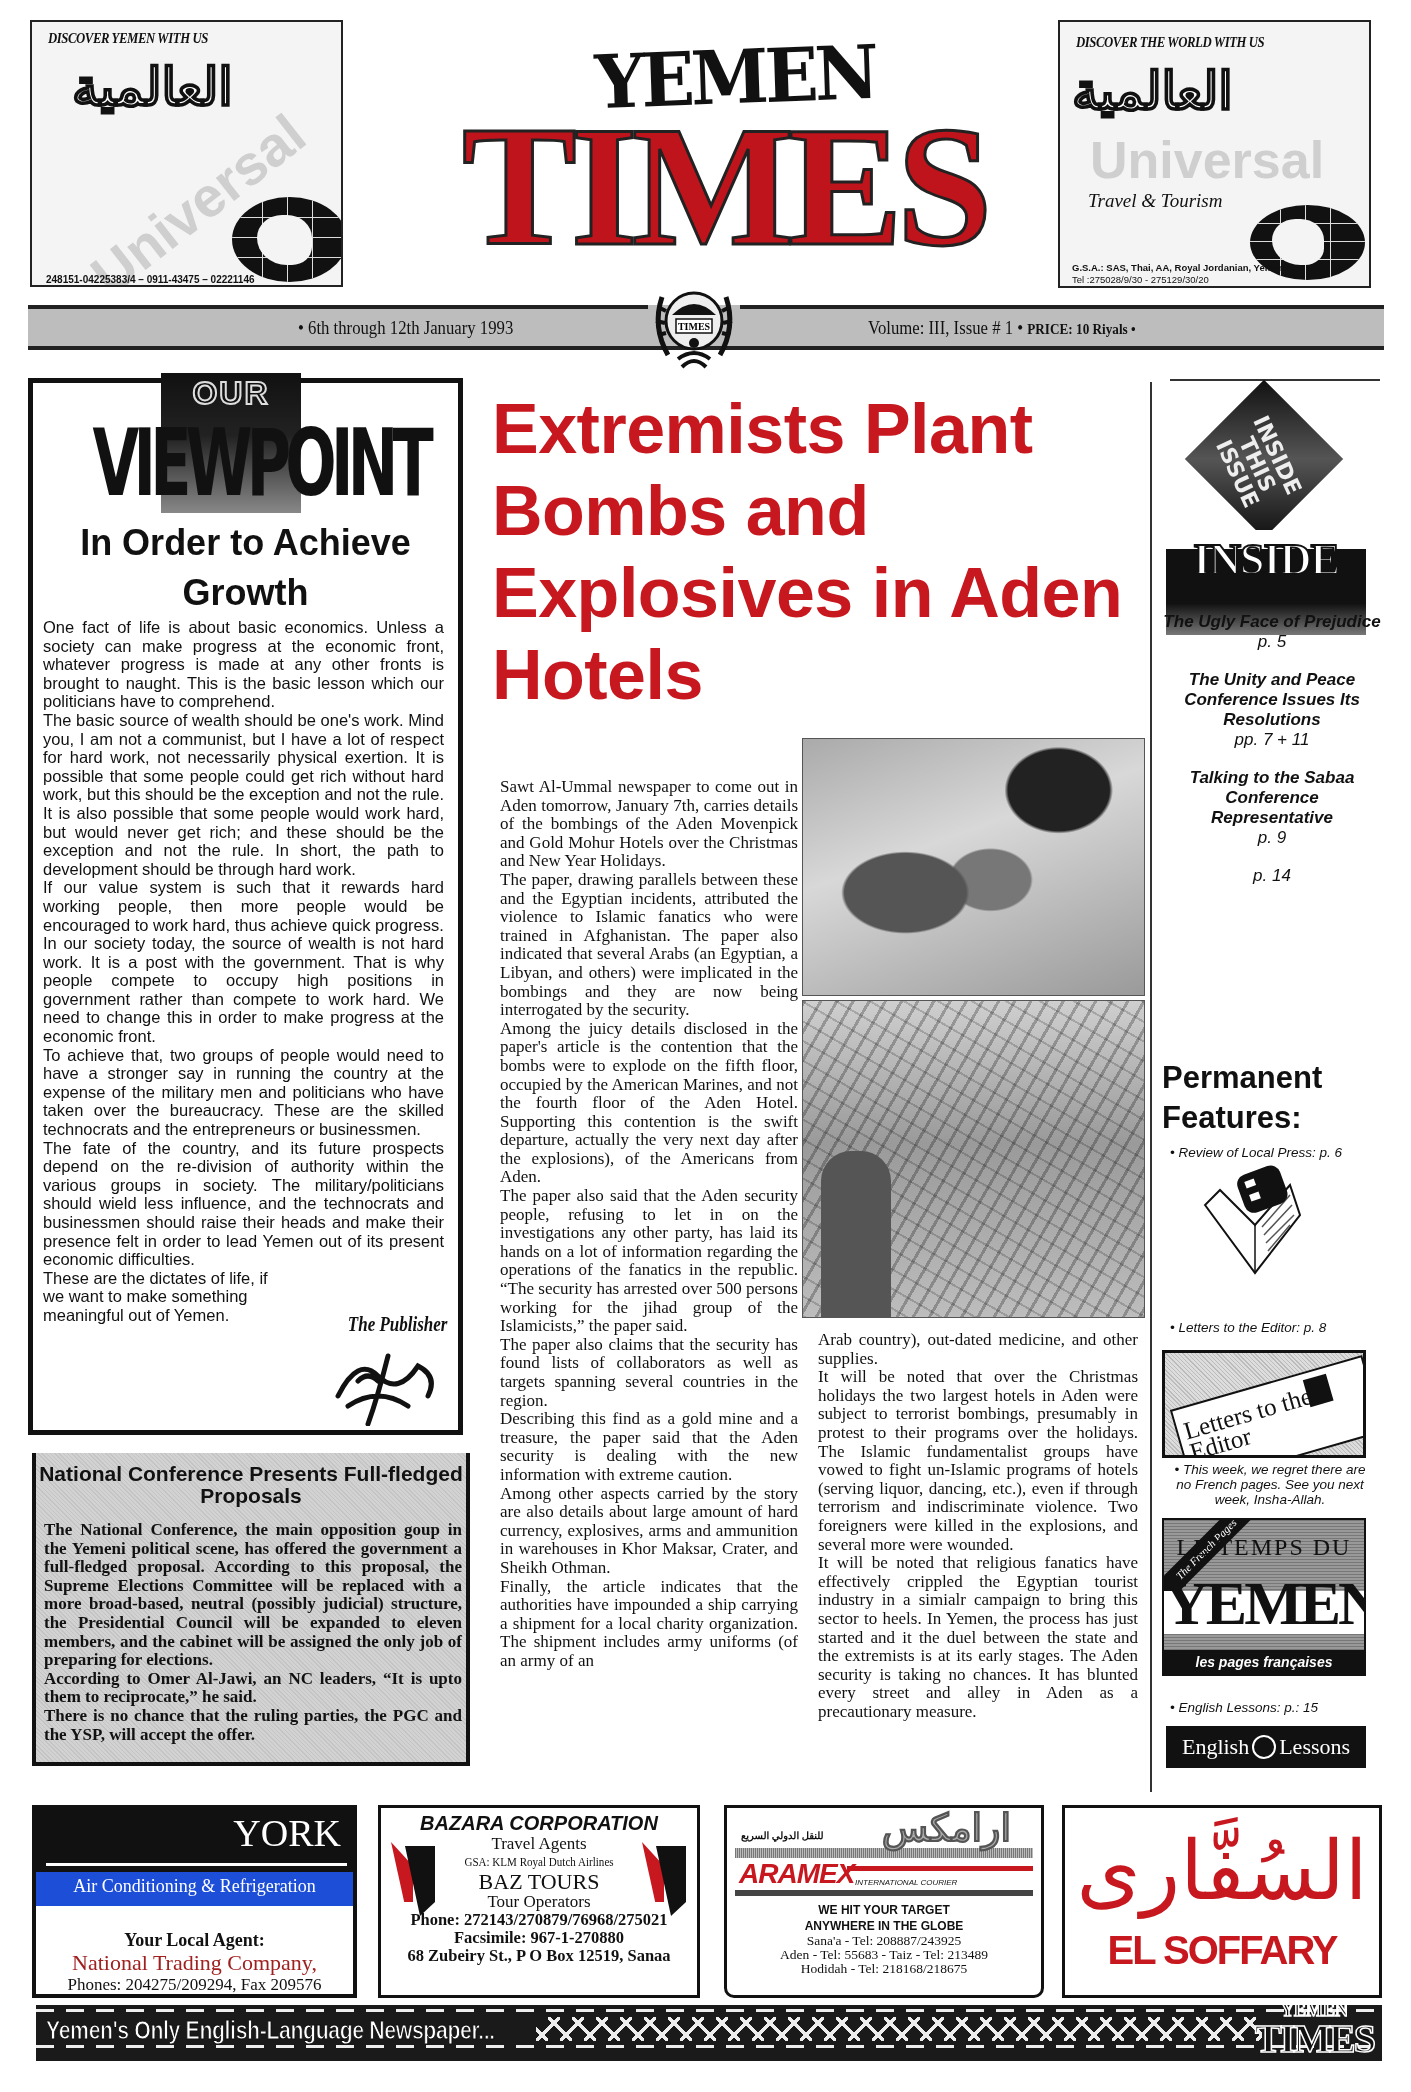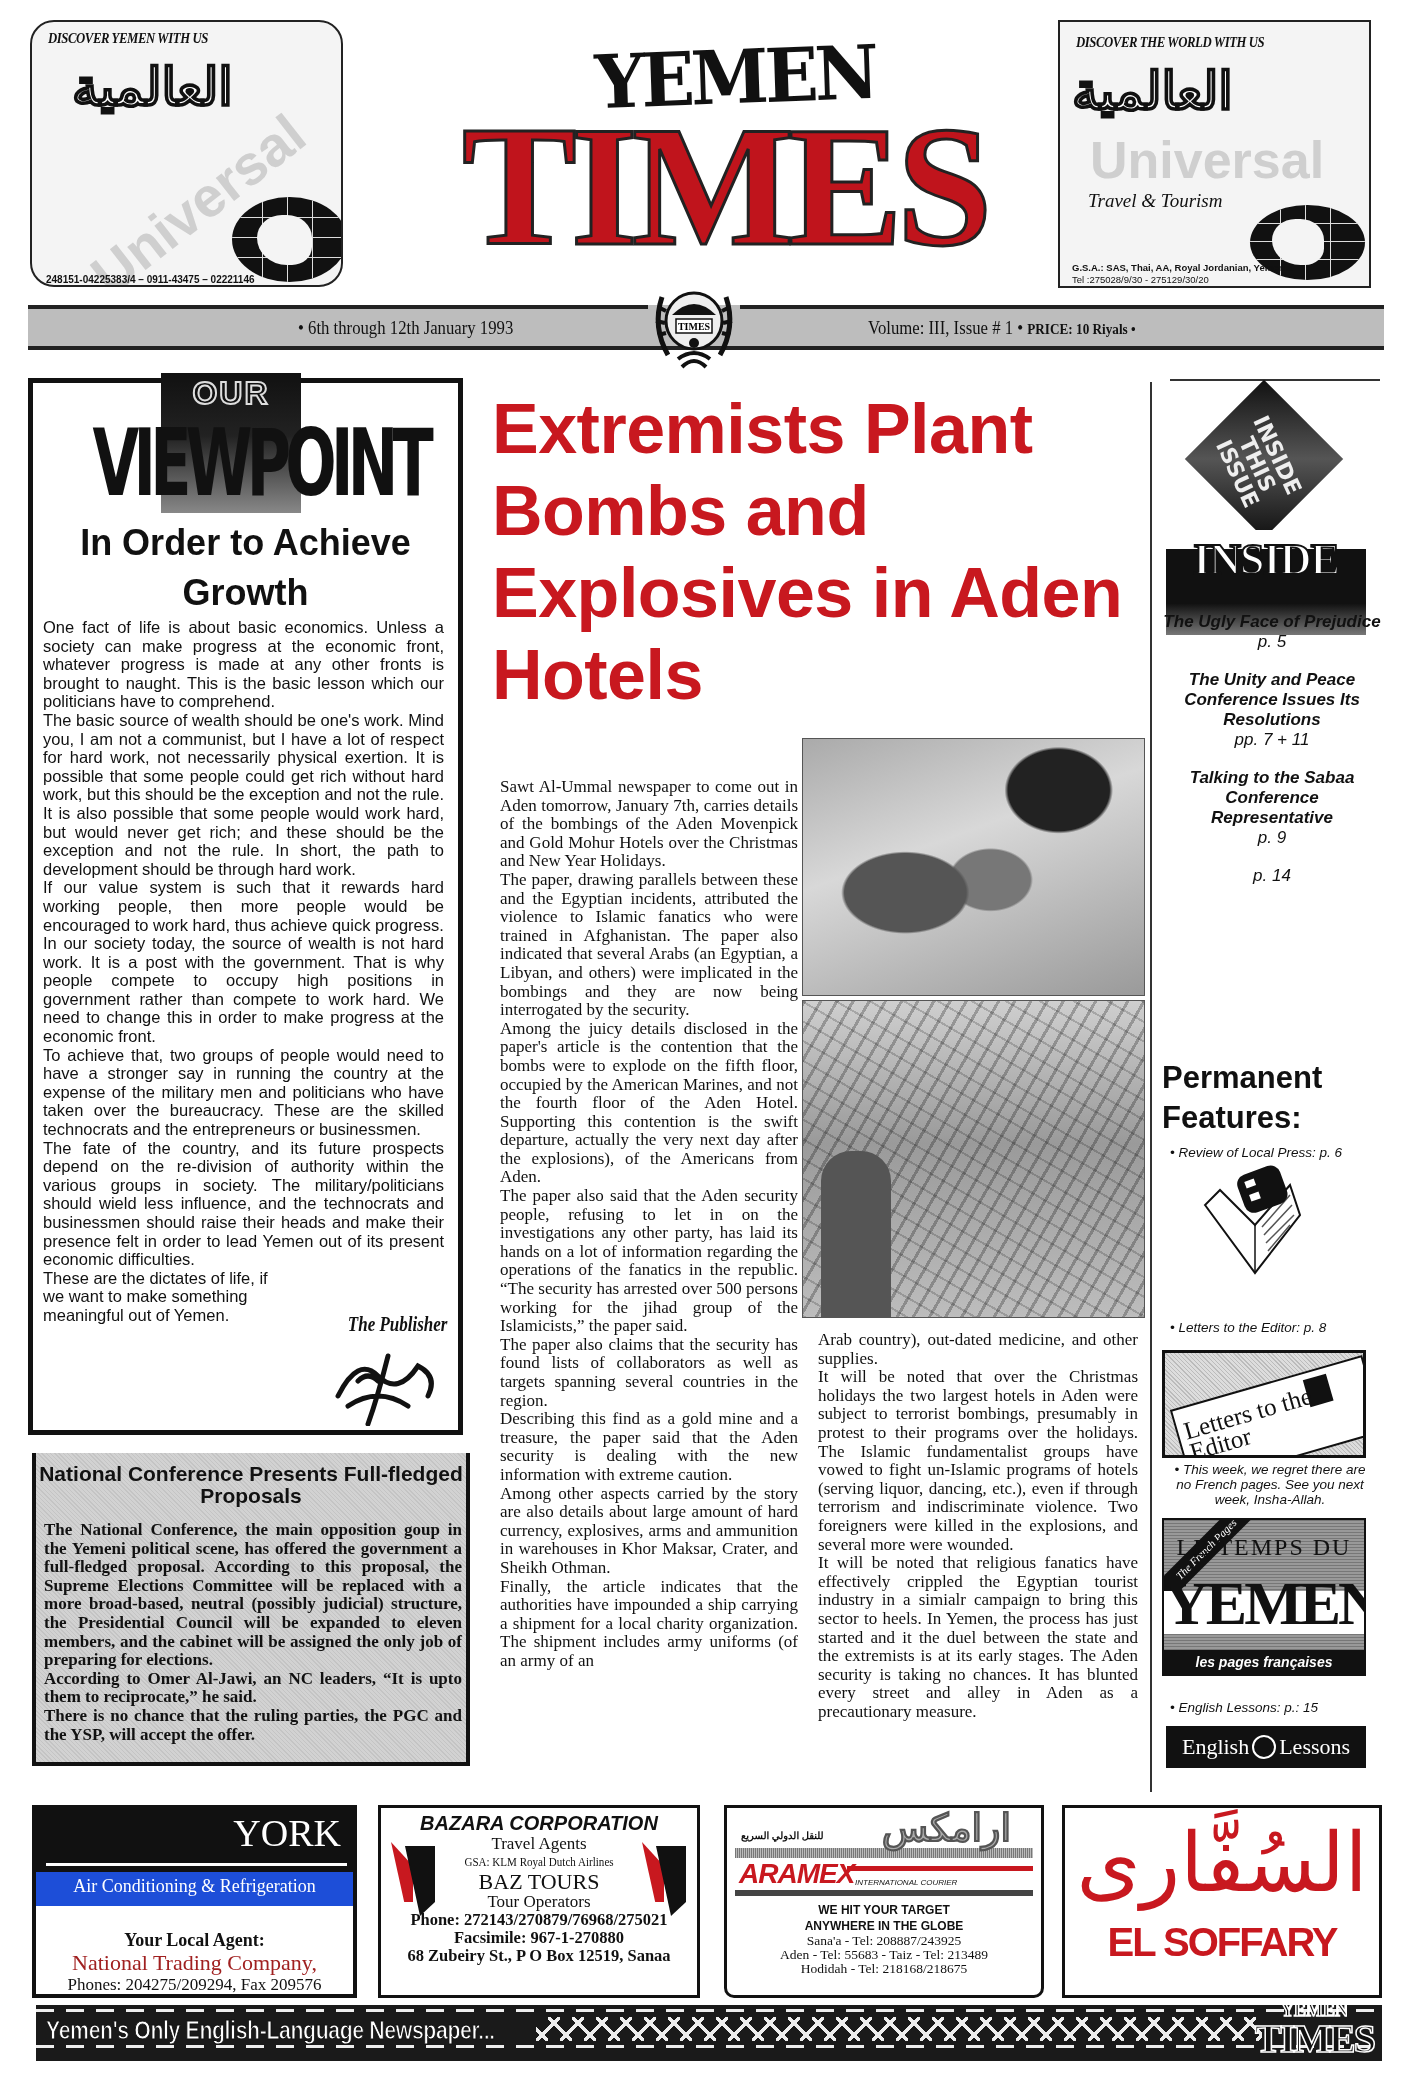--- a/index.html
+++ b/index.html
@@ -109,38 +109,38 @@
   .aramex .hatch { height: 10px; margin: 0 8px; background: repeating-linear-gradient(90deg, #777 0 1px, #bbb 1px 2px); }
   .aramex .logo { position: relative; height: 32px; text-align: left; padding-left: 12px; }
   .aramex .logo .nm { font-family: "Liberation Sans", sans-serif; font-style: italic; font-weight: bold; font-size: 28px; color: #c8181f; letter-spacing: -1px; }
   .aramex .logo .line { position: absolute; left: 120px; right: 8px; top: 8px; height: 5px; background: #c8181f; }
   .aramex .logo .ic { position: absolute; left: 128px; top: 20px; font-family: "Liberation Sans", sans-serif; font-style: italic; font-size: 8px; }
   .aramex .bar { height: 6px; margin: 0 8px; background: #444; }
   .aramex .hit { font-family: "Liberation Sans", sans-serif; font-weight: bold; font-size: 12px; line-height: 16px; margin-top: 6px; }
   .aramex .tel { font-family: "Liberation Serif", serif; font-size: 13.5px; line-height: 14px; }
 
   .soffary { left: 1062px; width: 320px; border: 3px solid #111; }
-  .soffary .ar { font-family: "DejaVu Serif", serif; font-size: 82px; color: #c8181f; line-height: 110px; }
+  .soffary .ar { font-family: "DejaVu Serif", serif; font-size: 82px; color: #c8181f; line-height: 110px; margin-top: 8px; }
   .soffary .en { font-family: "Liberation Sans", sans-serif; font-weight: bold; font-size: 40px; color: #c8181f; letter-spacing: -2px; line-height: 48px; }
 
   
   .footer { position: absolute; left: 36px; top: 2005px; width: 1346px; height: 56px; background: #1a1a1a; overflow: hidden; }
   .footer .dash { position: absolute; left: 0; right: 0; height: 3px; background: repeating-linear-gradient(90deg, #eee 0 18px, transparent 18px 30px); }
   .footer .zig { position: absolute; left: 500px; right: 120px; top: 12px; height: 24px; background:
       linear-gradient(135deg, transparent 45%, #eee 45% 55%, transparent 55%) 0 0 / 24px 24px repeat-x,
       linear-gradient(45deg, transparent 45%, #eee 45% 55%, transparent 55%) 12px 0 / 24px 24px repeat-x; }
   .footer .slogan { position: absolute; left: 10px; top: 10px; font-family: "Liberation Sans", sans-serif; font-weight: bold; font-size: 26px; color: #fff; -webkit-text-stroke: 1px #111; transform: scaleX(0.82); transform-origin: left; white-space: nowrap; letter-spacing: -0.5px; }
   .footer .logo { position: absolute; right: 8px; top: -4px; font-family: "Liberation Serif", serif; font-weight: bold; color: #111; -webkit-text-stroke: 1.5px #fff; text-align: center; line-height: 1; }
   .footer .logo .y { font-size: 18px; }
   .footer .logo .t { font-size: 40px; letter-spacing: -2px; }
 </style>
 </head>
 <body>
 
-<div class="top-ad" style="left:30px;width:313px;height:267px;border-radius:24px;">
+<div class="top-ad" style="left:30px;width:313px;height:267px;">
   <div class="tagline abs" style="left:16px;top:8px;">DISCOVER YEMEN WITH US</div>
   <div class="arabic abs" style="left:40px;top:40px;">العالمية</div>
   <div class="watermark" style="left:40px;top:150px;font-size:56px;transform:rotate(-38deg);">Universal</div>
   <div class="globe" style="left:200px;top:175px;width:115px;height:85px;">
     <div class="lat" style="top:20px"></div>
       <div class="lat" style="top:40px"></div>
       <div class="lat" style="top:60px"></div>
     <div class="lon" style="left:30px"></div>
       <div class="lon" style="left:55px"></div>
       <div class="lon" style="left:80px"></div>

